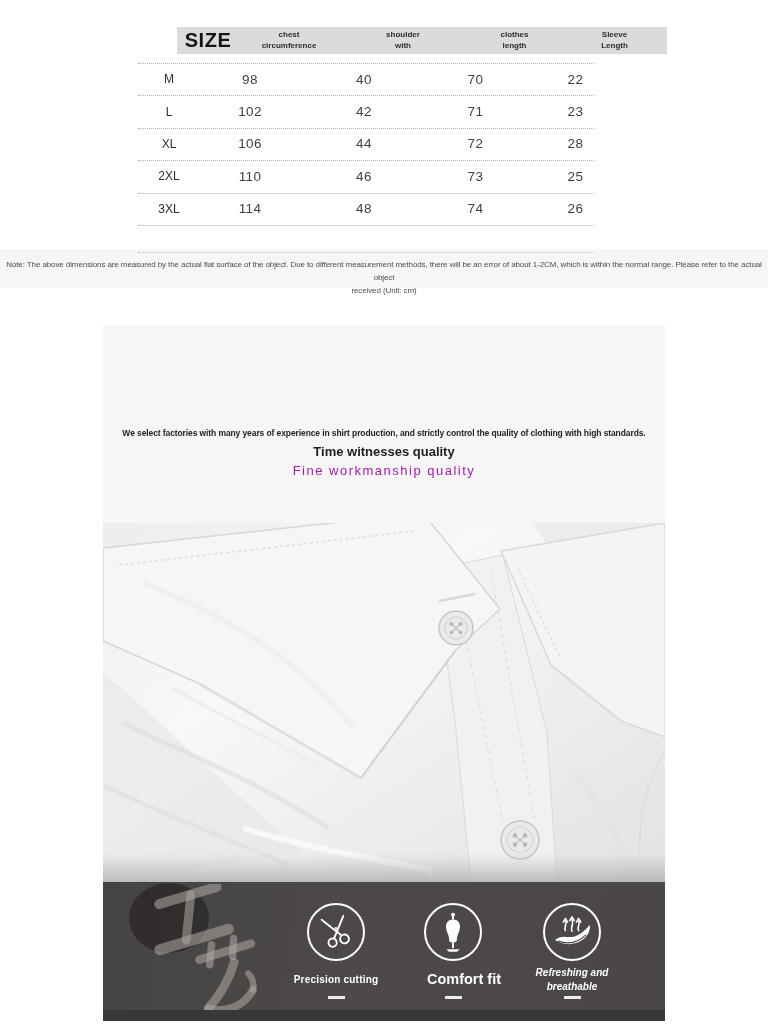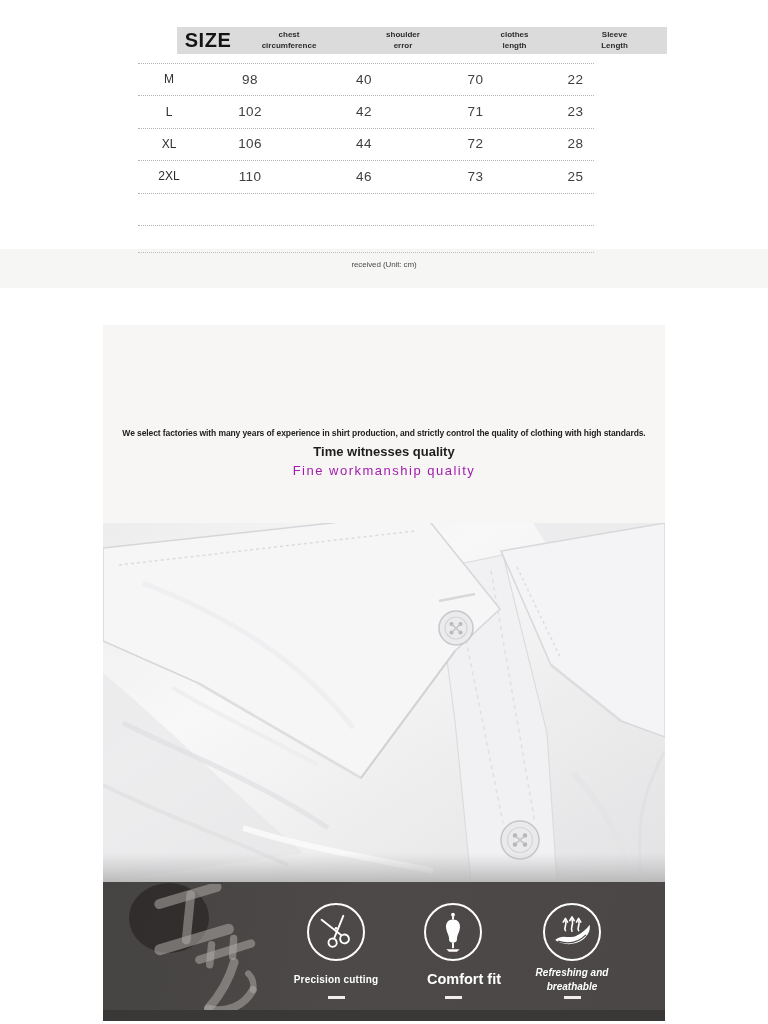--- a/index.html
+++ b/index.html
@@ -98,21 +98,21 @@
 <body>
 
 <div class="abs table-header">
   <div class="th-size">SIZE</div>
   <div class="th">
     <span>chest</span><br>
     <span>circumference</span>
   </div>
   <div class="th">
     <span>shoulder</span><br>
-    <span>error</span>
+    <span>with</span>
   </div>
   <div class="th">
     <span>clothes</span><br>
     <span>length</span>
   </div>
   <div class="th">
     <span>Sleeve</span><br>
     <span>Length</span>
   </div>
 </div>
@@ -138,33 +138,41 @@
     <div class="td">44</div>
     <div class="td">72</div>
     <div class="td">28</div>
   </div>
   <div class="t-row">
     <div class="td-size">2XL</div>
     <div class="td">110</div>
     <div class="td">46</div>
     <div class="td">73</div>
     <div class="td">25</div>
+  </div>
+  <div class="t-row">
+    <div class="td-size">3XL</div>
+    <div class="td">114</div>
+    <div class="td">48</div>
+    <div class="td">74</div>
+    <div class="td">26</div>
   </div>
 </div>
 
 <div class="abs dot-line" style="top:63px"></div>
 <div class="abs dot-line" style="top:95.4px"></div>
 <div class="abs dot-line" style="top:127.8px"></div>
 <div class="abs dot-line" style="top:160.2px"></div>
 <div class="abs dot-line" style="top:192.6px"></div>
 <div class="abs dot-line" style="top:225px"></div>
 
 <div class="abs note-band"></div>
 <div class="abs note-dot"></div>
 <div class="abs note-text">
+  <div>Note: The above dimensions are measured by the actual flat surface of the object. Due to different measurement methods, there will be an error of about 1-2CM, which is within the normal range. Please refer to the actual object</div>
   <div>received (Unit: cm)</div>
 </div>
 
 <div class="abs quality-card">
   <div class="abs q-sub">We select factories with many years of experience in shirt production, and strictly control the quality of clothing with high standards.</div>
   <div class="abs q-tagline">Time witnesses quality</div>
   <div class="abs q-caption">Fine workmanship quality</div>
 </div>
 
 <div class="abs photo">

